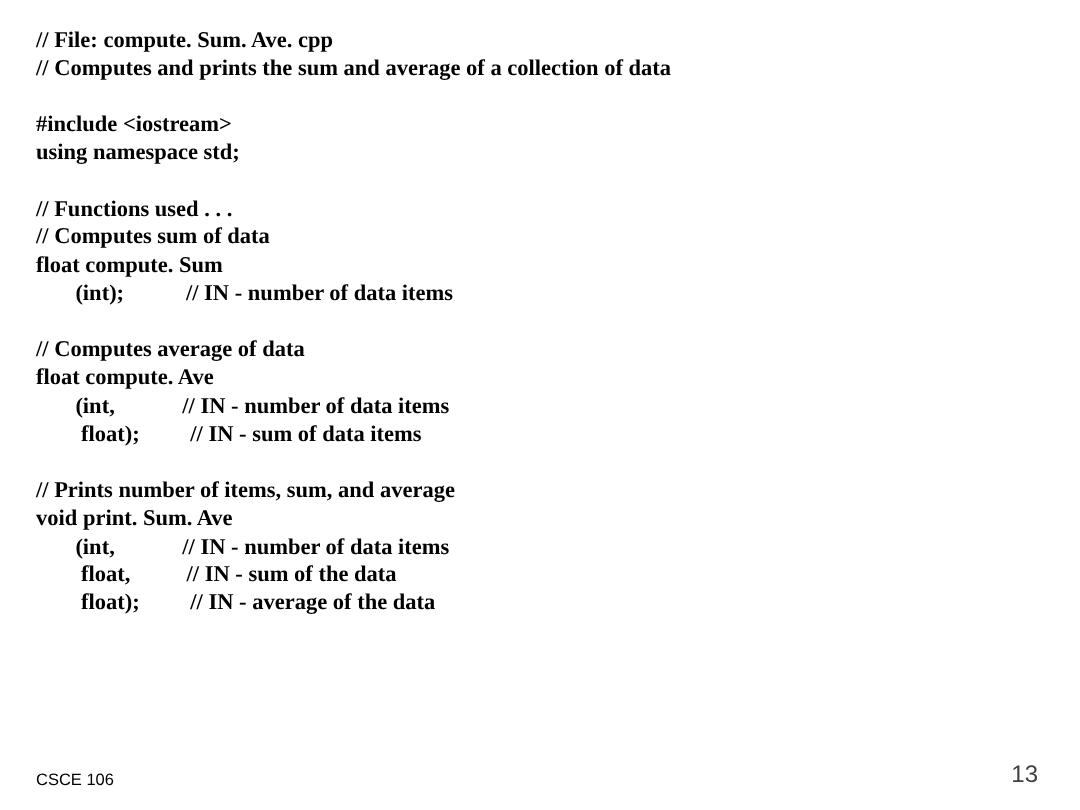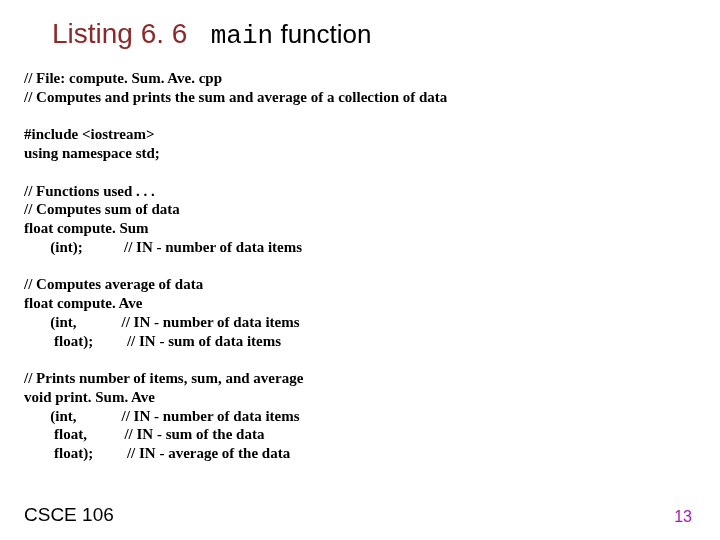--- a/index.html
+++ b/index.html
@@ -43,41 +43,38 @@
     line-height: 1.25;
     white-space: pre;
     color: #000;
     font-weight: bold;
   }
   .footer-left {
     position: absolute;
     left: 24px;
     bottom: 14px;
     font-family: Arial, Helvetica, sans-serif;
-    font-size: 19px;
+    font-size: 11px;
     color: #000;
   }
   .footer-right {
     position: absolute;
     right: 28px;
     bottom: 14px;
     font-family: Arial, Helvetica, sans-serif;
     font-size: 16px;
-    color: #a21caf;
+    color: #404040;
     text-align: right;
   }
 </style>
 </head>
 <body>
 
 <div class="slide">
 
-  <h1 class="heading">
-    <span class="listing">Listing 6. 6</span>&nbsp;&nbsp;&nbsp;<span class="mainfn">main</span><span class="fnword"> function</span>
-  </h1>
 
   <div class="code"><span>// File: compute. Sum. Ave. cpp</span>
 <span>// Computes and prints the sum and average of a collection of data</span>
 <span></span>
 <span>#include &lt;iostream&gt;</span>
 <span>using namespace std;</span>
 <span></span>
 <span>// Functions used . . .</span>
 <span>// Computes sum of data</span>
 <span>float compute. Sum</span>

